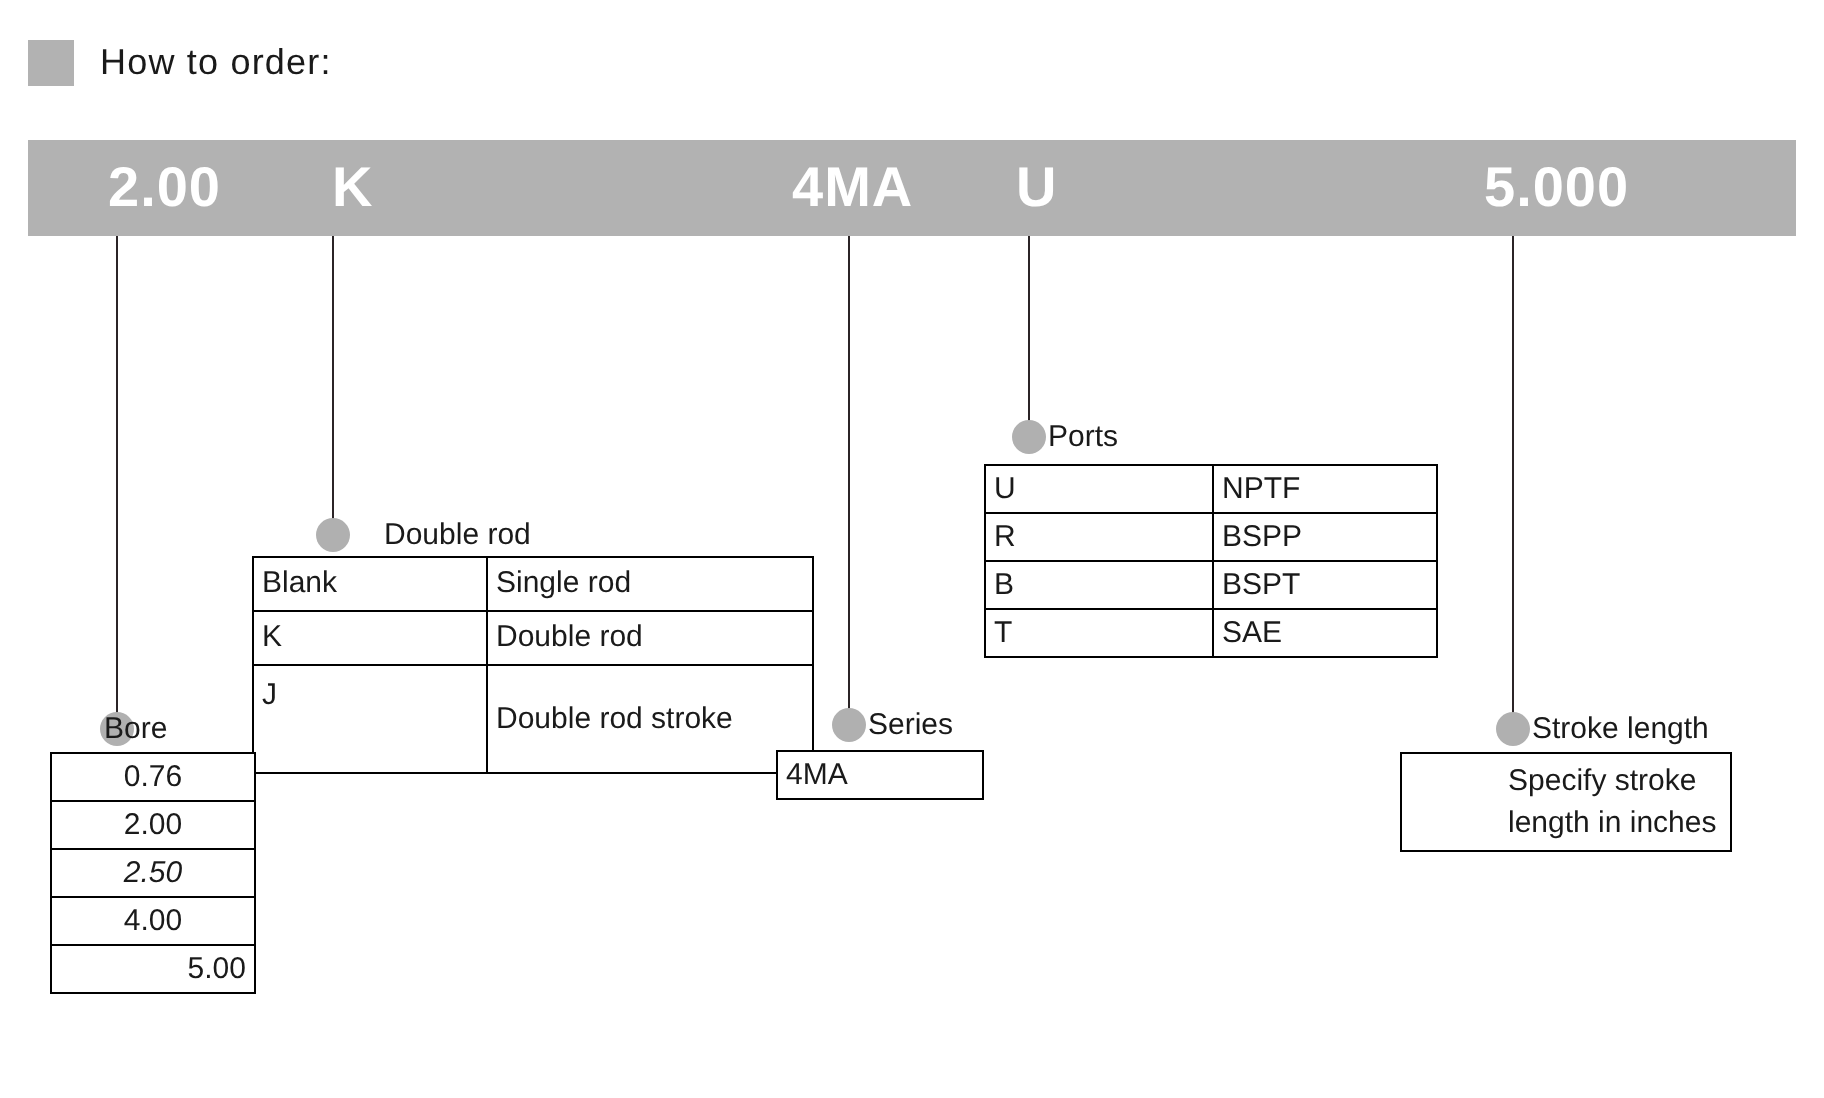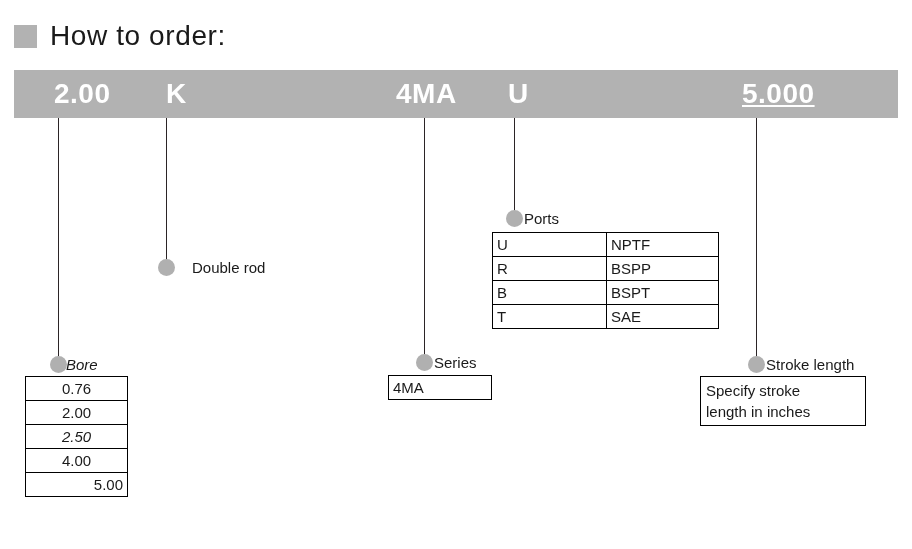--- a/index.html
+++ b/index.html
@@ -27,21 +27,21 @@
     display: flex;
     align-items: center;
     gap: 13px;
   }
   .title-swatch {
     width: 23px;
     height: 23px;
     background: #b2b2b2;
   }
   .title-text {
-    font-size: 28px;
+    font-size: 18px;
     letter-spacing: 0.6px;
     color: #1a1a1a;
     white-space: nowrap;
   }
 
   
   .code-bar {
     position: absolute;
     left: 14px;
     top: 70px;
@@ -101,20 +101,21 @@
   }
   .tbl td.center { text-align: center; }
 
   .box {
     position: absolute;
     border: 1.6px solid #000000;
     background: #ffffff;
     font-size: 15px;
     color: #1a1a1a;
     box-sizing: border-box;
+    padding-left: 48px;
   }
   .box-inner {
     padding: 3px 5px;
     line-height: 1.42;
   }
 </style>
 </head>
 <body>
 
 <div id="page">
@@ -122,41 +123,57 @@
   <div class="title-row">
     <div class="title-swatch"></div>
     <div class="title-text">How to order:</div>
   </div>
 
   <div class="code-bar">
     <div class="code-seg" style="left:40px;width:110px;">2.00</div>
     <div class="code-seg" style="left:152px;width:100px;">K</div>
     <div class="code-seg" style="left:382px;width:90px;">4MA</div>
     <div class="code-seg" style="left:494px;width:60px;">U</div>
-    <div class="code-seg" style="left:728px;width:120px;text-decoration:underline;">5.000</div>
+    <div class="code-seg" style="left:728px;width:120px;">5.000</div>
   </div>
 
   <div class="leader" style="left:58px;  top:118px; height:247px;"></div>
   <div class="leader" style="left:166px; top:118px; height:150px;"></div>
   <div class="leader" style="left:424px; top:118px; height:245px;"></div>
   <div class="leader" style="left:514px; top:118px; height:101px;"></div>
   <div class="leader" style="left:756px; top:118px; height:247px;"></div>
 
   <div class="dot" style="left:50px;  top:356px;"></div>
   <div class="dot" style="left:158px; top:259px;"></div>
   <div class="dot" style="left:416px; top:354px;"></div>
   <div class="dot" style="left:506px; top:210px;"></div>
   <div class="dot" style="left:748px; top:356px;"></div>
 
-  <div class="callout-label" style="left:66px;  top:356px;font-style:italic;">Bore</div>
+  <div class="callout-label" style="left:52px;  top:356px;">Bore</div>
   <div class="callout-label" style="left:192px; top:259px;">Double rod</div>
   <div class="callout-label" style="left:434px; top:354px;">Series</div>
   <div class="callout-label" style="left:524px; top:210px;">Ports</div>
   <div class="callout-label" style="left:766px; top:356px;">Stroke length</div>
 
+  <table class="tbl" style="left:126px; top:278px; width:262px;">
+    <tbody>
+      <tr>
+        <td style="width:108px; height:24px;">Blank</td>
+        <td style="width:154px;">Single rod</td>
+      </tr>
+      <tr>
+        <td style="height:24px;">K</td>
+        <td>Double rod</td>
+      </tr>
+      <tr>
+        <td style="height:46px; vertical-align:top; padding-top:6px;">J</td>
+        <td>Double rod stroke</td>
+      </tr>
+    </tbody>
+  </table>
 
   <table class="tbl" style="left:492px; top:232px; width:208px;">
     <tbody>
       <tr>
         <td style="width:105px; height:21px;">U</td>
         <td style="width:103px;margin-top:29px;">NPTF</td>
       </tr>
       <tr>
         <td style="height:21px;">R</td>
         <td>BSPP</td>

